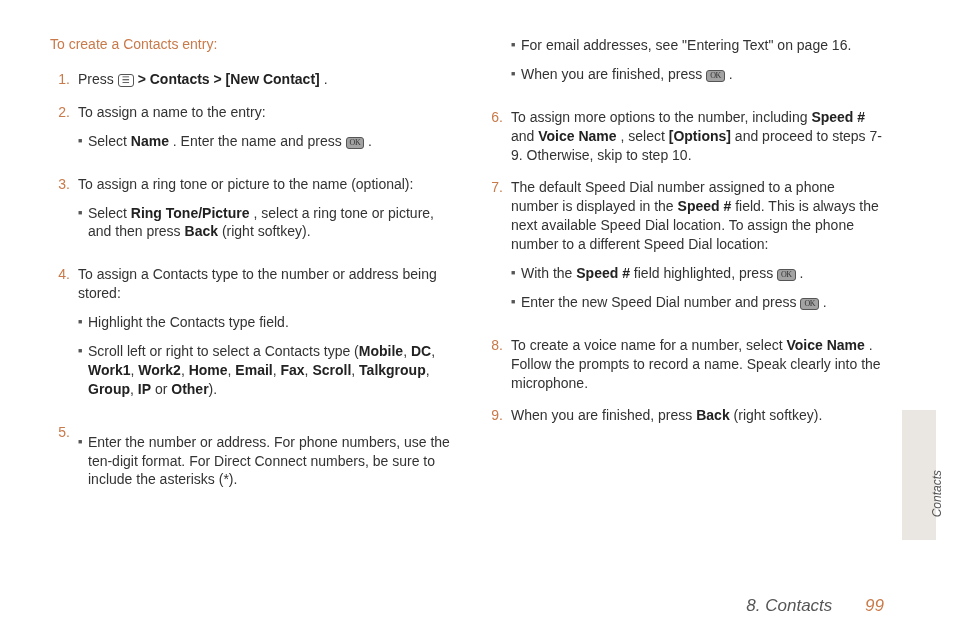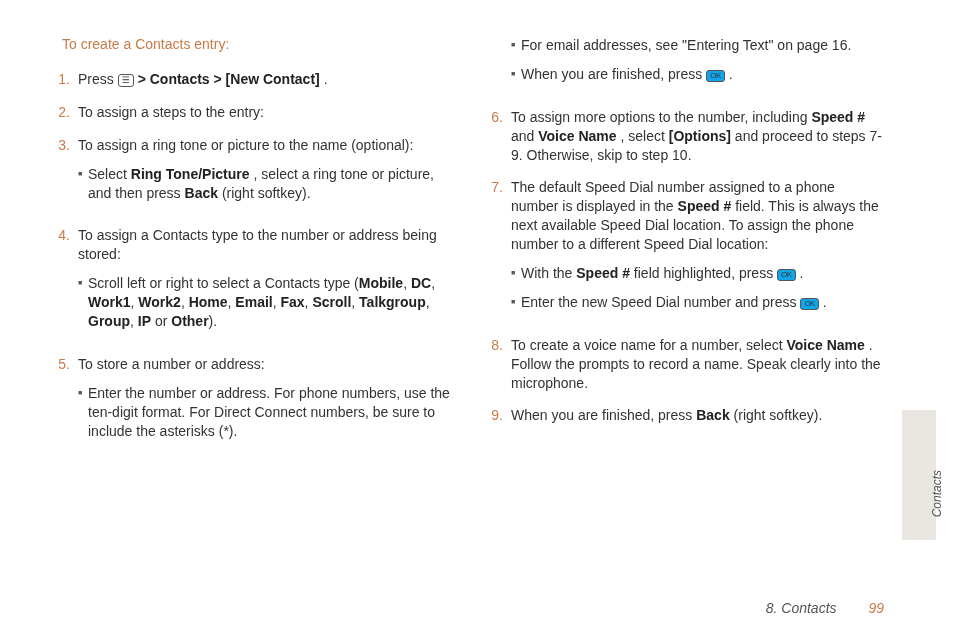--- a/index.html
+++ b/index.html
@@ -19,21 +19,20 @@
     gap: 32px;
   }
   .col {
     flex: 1;
     min-width: 0;
   }
   .heading {
     color: #c97a4a;
     font-size: 14px;
     margin-bottom: 18px;
-    margin-left: 12px;
   }
   ol.steps {
     list-style: none;
   }
   ol.steps > li {
     display: flex;
     margin-bottom: 14px;
     line-height: 1.35;
   }
   .num {
@@ -73,30 +72,31 @@
     background: #fff;
   }
   .ok-icon {
     display: inline-block;
     border: 1px solid #555;
     border-radius: 3px;
     font-size: 8px;
     line-height: 1;
     padding: 1px 3px;
     vertical-align: 1px;
-    background: #0ea5e9;
+    background: #a3a3a3;
     letter-spacing: -0.5px;
+    font-family: Liberation Serif, serif;
   }
   .footer {
     position: absolute;
     bottom: 20px;
     right: 70px;
     font-style: italic;
     color: #555;
-    font-size: 14px;
+    font-size: 17px;
   }
   .footer .page-num {
     color: #c97a4a;
     font-style: italic;
     margin-left: 28px;
   }
   .side-tab {
     position: absolute;
     right: 18px;
     top: 410px;
@@ -137,21 +137,33 @@
           <b>Contacts</b>
           <b> &gt; </b>
           <b>[New Contact]</b>
           <span>.</span>
         </div>
       </li>
 
       <li>
         <div class="num">2.</div>
         <div class="body">
-          <span>To assign a steps to the entry:</span>
+          <span>To assign a name to the entry:</span>
+          <ul class="sub">
+            <li>
+              <div class="sq">■</div>
+              <div class="subbody">
+                <span>Select </span>
+                <b>Name</b>
+                <span>. Enter the name and press </span>
+                <span class="ok-icon">OK</span>
+                <span>.</span>
+              </div>
+            </li>
+          </ul>
         </div>
       </li>
 
       <li>
         <div class="num">3.</div>
         <div class="body">
           <span>To assign a ring tone or picture to the name (optional):</span>
           <ul class="sub">
             <li>
               <div class="sq">■</div>
@@ -167,32 +179,35 @@
         </div>
       </li>
 
       <li>
         <div class="num">4.</div>
         <div class="body">
           <span>To assign a Contacts type to the number or address being stored:</span>
           <ul class="sub">
             <li>
               <div class="sq">■</div>
+              <div class="subbody">Highlight the Contacts type field.</div>
+            </li>
+            <li>
+              <div class="sq">■</div>
               <div class="subbody">
                 <span>Scroll left or right to select a Contacts type (</span><b>Mobile</b><span>, </span><b>DC</b><span>, </span><b>Work1</b><span>, </span><b>Work2</b><span>, </span><b>Home</b><span>, </span><b>Email</b><span>, </span><b>Fax</b><span>, </span><b>Scroll</b><span>, </span><b>Talkgroup</b><span>, </span><b>Group</b><span>, </span><b>IP</b><span> or </span><b>Other</b><span>).</span>
               </div>
             </li>
           </ul>
         </div>
       </li>
 
       <li>
         <div class="num">5.</div>
         <div class="body">
-          <span>To store a number or address:</span>
           <ul class="sub">
             <li>
               <div class="sq">■</div>
               <div class="subbody">Enter the number or address. For phone numbers, use the ten-digit format. For Direct Connect numbers, be sure to include the asterisks (*).</div>
             </li>
           </ul>
         </div>
       </li>
 
     </ol>

